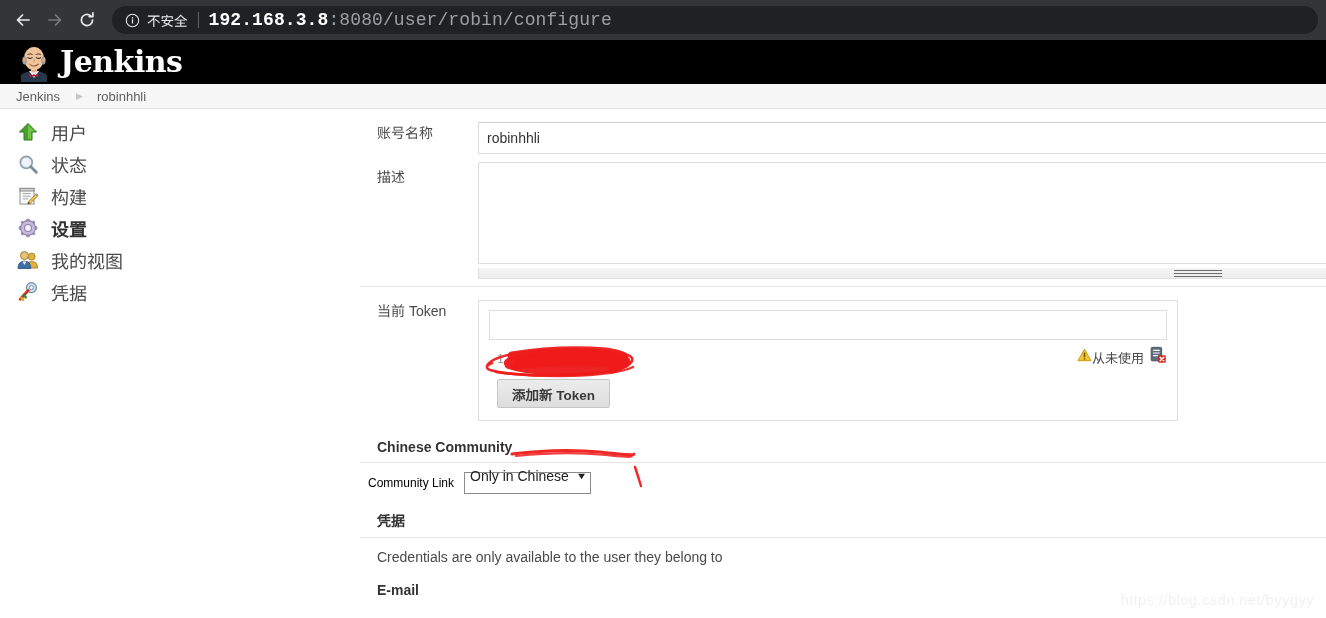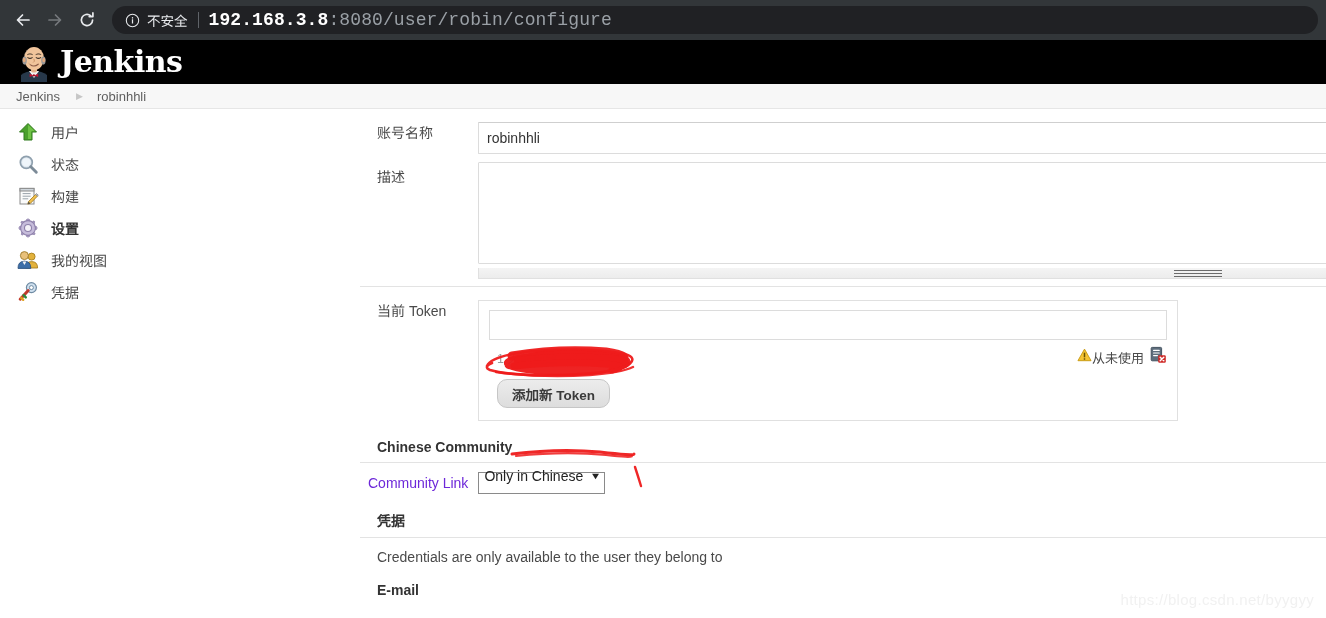--- a/index.html
+++ b/index.html
@@ -143,21 +143,21 @@
     text-decoration: none;
     box-sizing: border-box;
   }
   .side-icon {
     width: 24px; height: 24px;
     flex: none;
     margin-right: 11px;
     display: flex; align-items: center; justify-content: center;
   }
   .side-label {
-    font-size: 14px;
+    font-size: 18px;
     color: #4a4a4a;
   }
   .side-item.active .side-label {
     font-weight: bold;
     color: #333;
   }
 
   
   .main {
     position: absolute;
@@ -290,38 +290,38 @@
   .btn {
     display: inline-flex;
     align-items: center;
     justify-content: center;
     height: 29px;
     padding: 0 14px;
     margin-top: 11px;
     margin-left: 8px;
     background: linear-gradient(to bottom, #ececec, #dddddd);
     border: 1px solid #c6c6c6;
-    border-radius: 10px;
+    border-radius: 2px;
     font-size: 13.5px;
     font-weight: bold;
     color: #3a3a3a;
     font-family: "Liberation Sans", sans-serif;
     cursor: pointer;
     white-space: nowrap;
   }
 
   
   .community-row {
     display: flex;
     align-items: center;
     padding-left: 8px;
   }
   .community-label {
-    font-size: 14px;
-    color: #6d28d9;
+    font-size: 12px;
+    color: #000000;
     margin-right: 10px;
   }
   .select {
     height: 22px;
     border: 1px solid #8a8a8a;
     background: #fff;
     font-family: "Liberation Sans", sans-serif;
     font-size: 14px;
     color: #222;
     padding: 0 4px 14px 5px;

